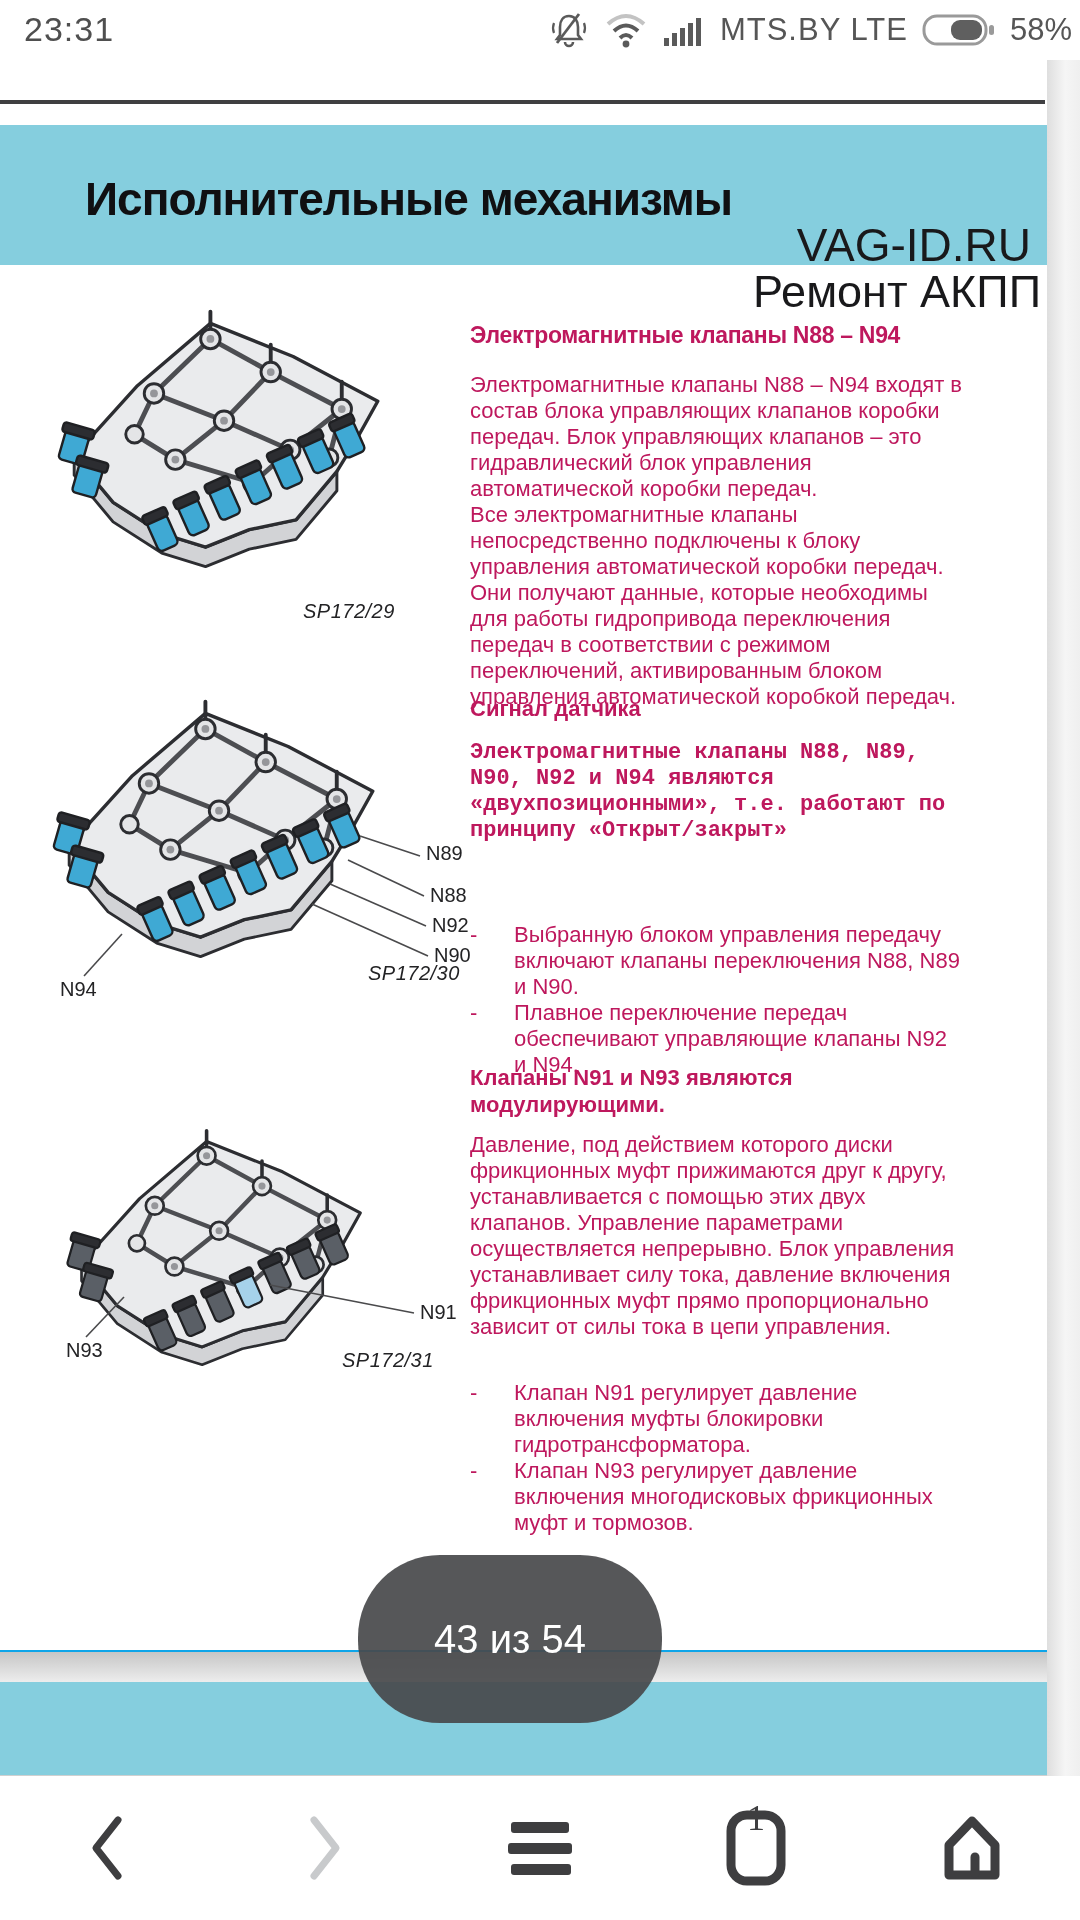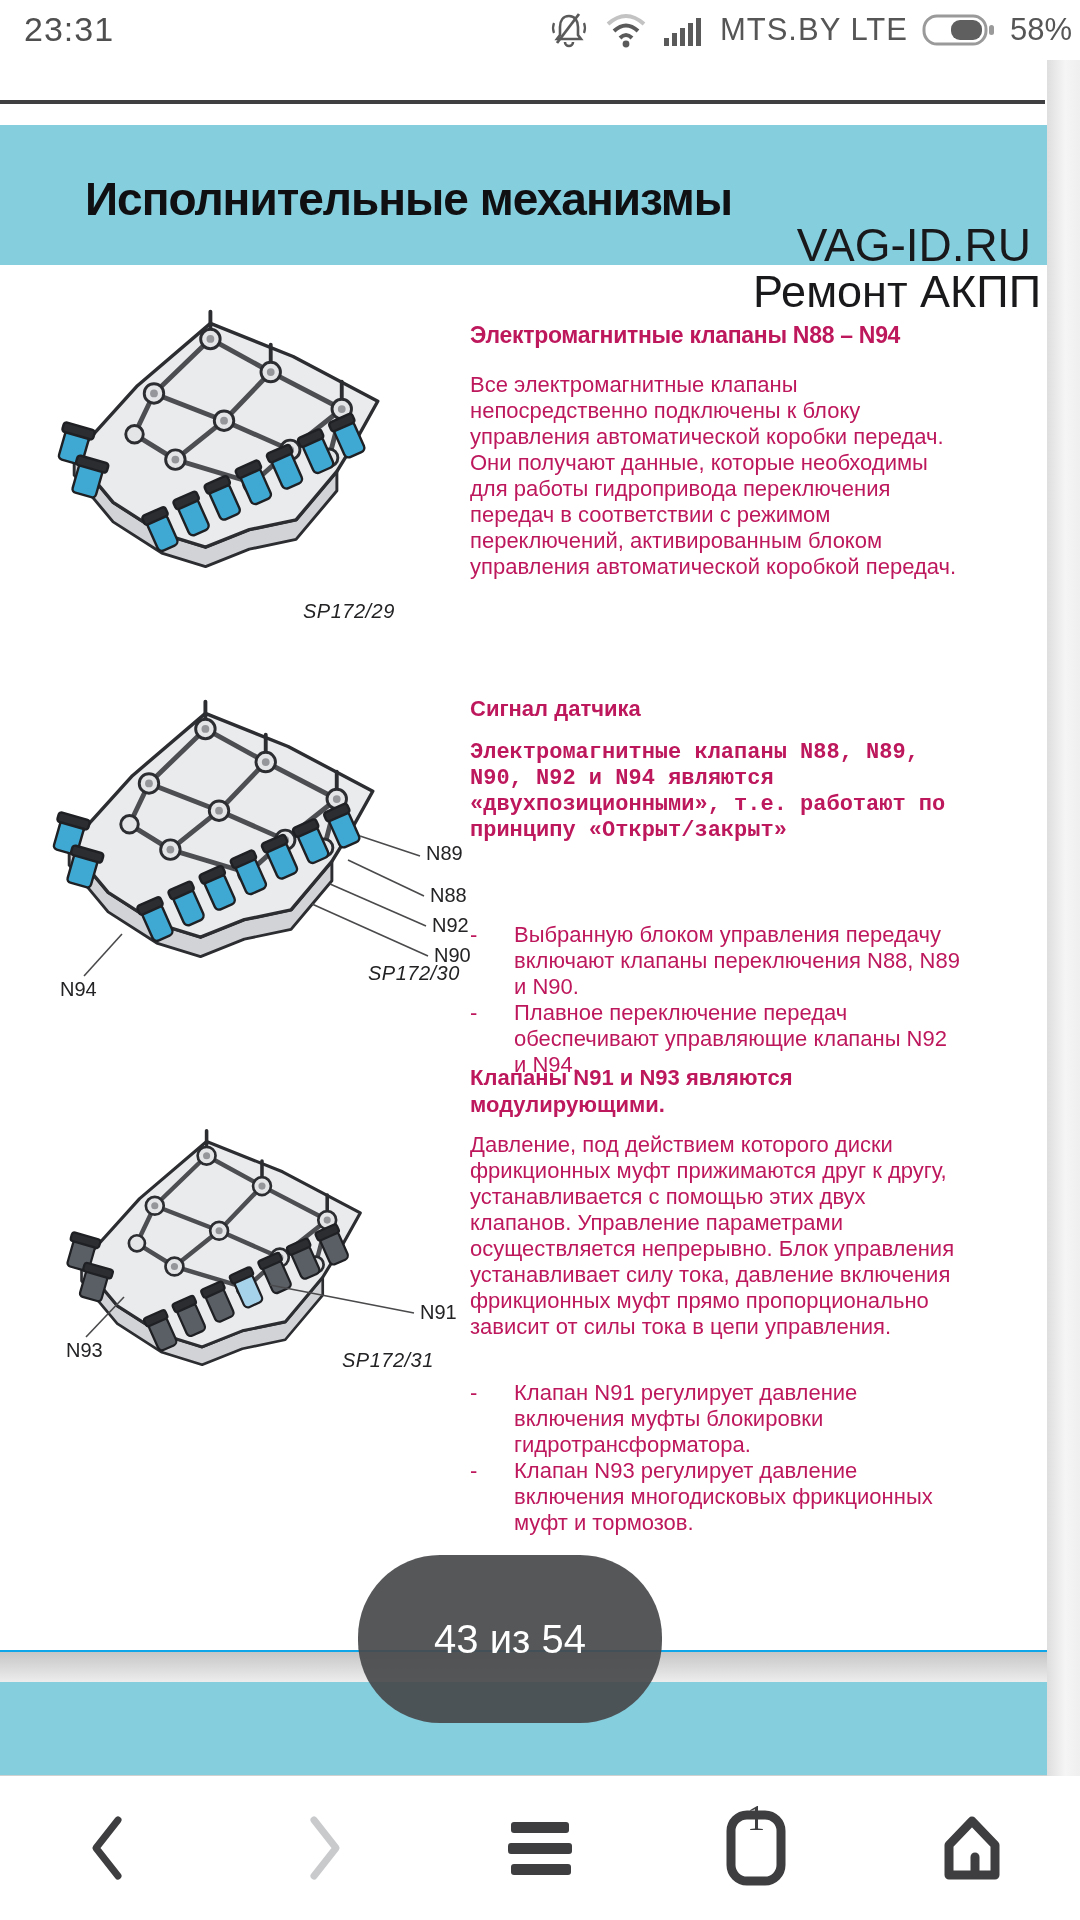--- a/index.html
+++ b/index.html
@@ -186,20 +186,21 @@
 
   <div class="page">
     <div class="topline"></div>
     <div class="band"></div>
     <div class="doc-title">Исполнительные механизмы</div>
     <div class="wm1">VAG-ID.RU</div>
     <div class="wm2">Ремонт АКПП</div>
 
     <div class="tx h1v">Электромагнитные клапаны N88 – N94</div>
     <div class="tx p1">
+      <div>Электромагнитные клапаны N88 – N94 входят в состав блока управляющих клапанов коробки передач. Блок управляющих клапанов – это гидравлический блок управления автоматической коробки передач.</div>
       <div>Все электромагнитные клапаны непосредственно подключены к блоку управления автоматической коробки передач. Они получают данные, которые необходимы для работы гидропривода переключения передач в соответствии с режимом переключений, активированным блоком управления автоматической коробкой передач.</div>
     </div>
     <div class="tx h2s">Сигнал датчика</div>
     <div class="tx p2b">Электромагнитные клапаны N88, N89, N90, N92 и N94 являются «двухпозиционными», т.е. работают по принципу «Открыт/закрыт»</div>
     <div class="tx ul1">
       <div class="bullet">
         <span class="dash">-</span>
         <span class="bt">Выбранную блоком управления передачу включают клапаны переключения N88, N89 и N90.</span>
       </div>
       <div class="bullet">

